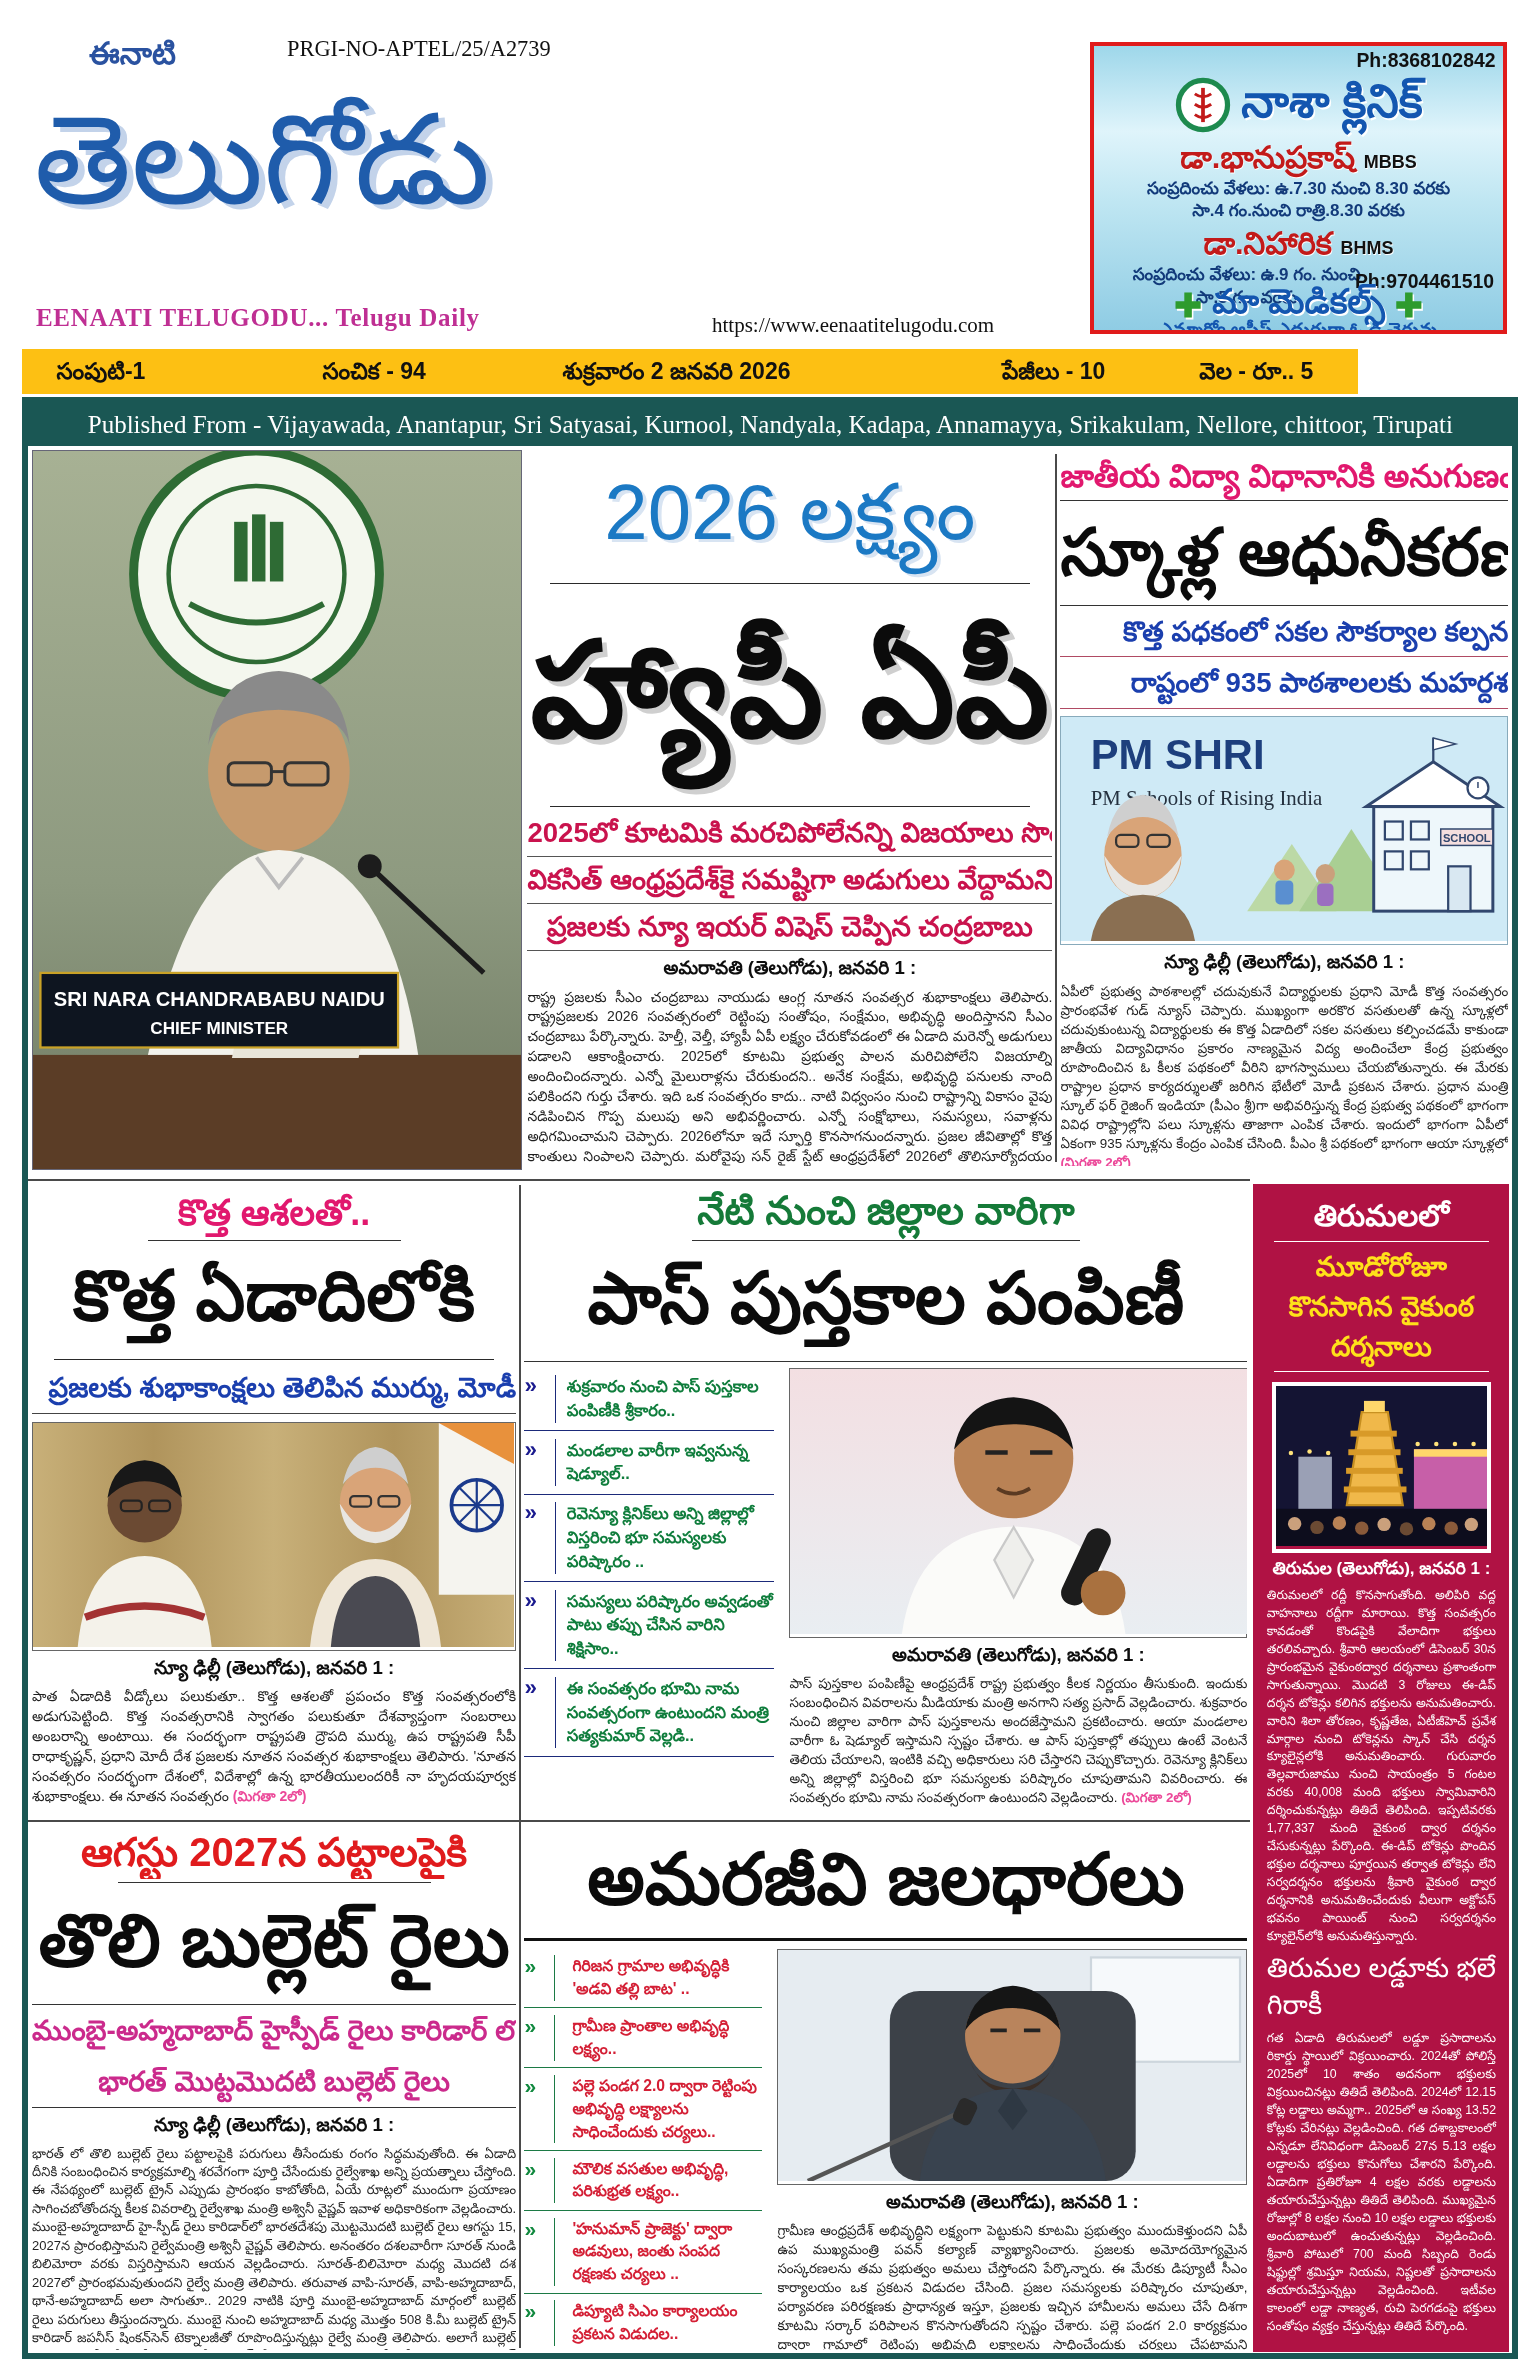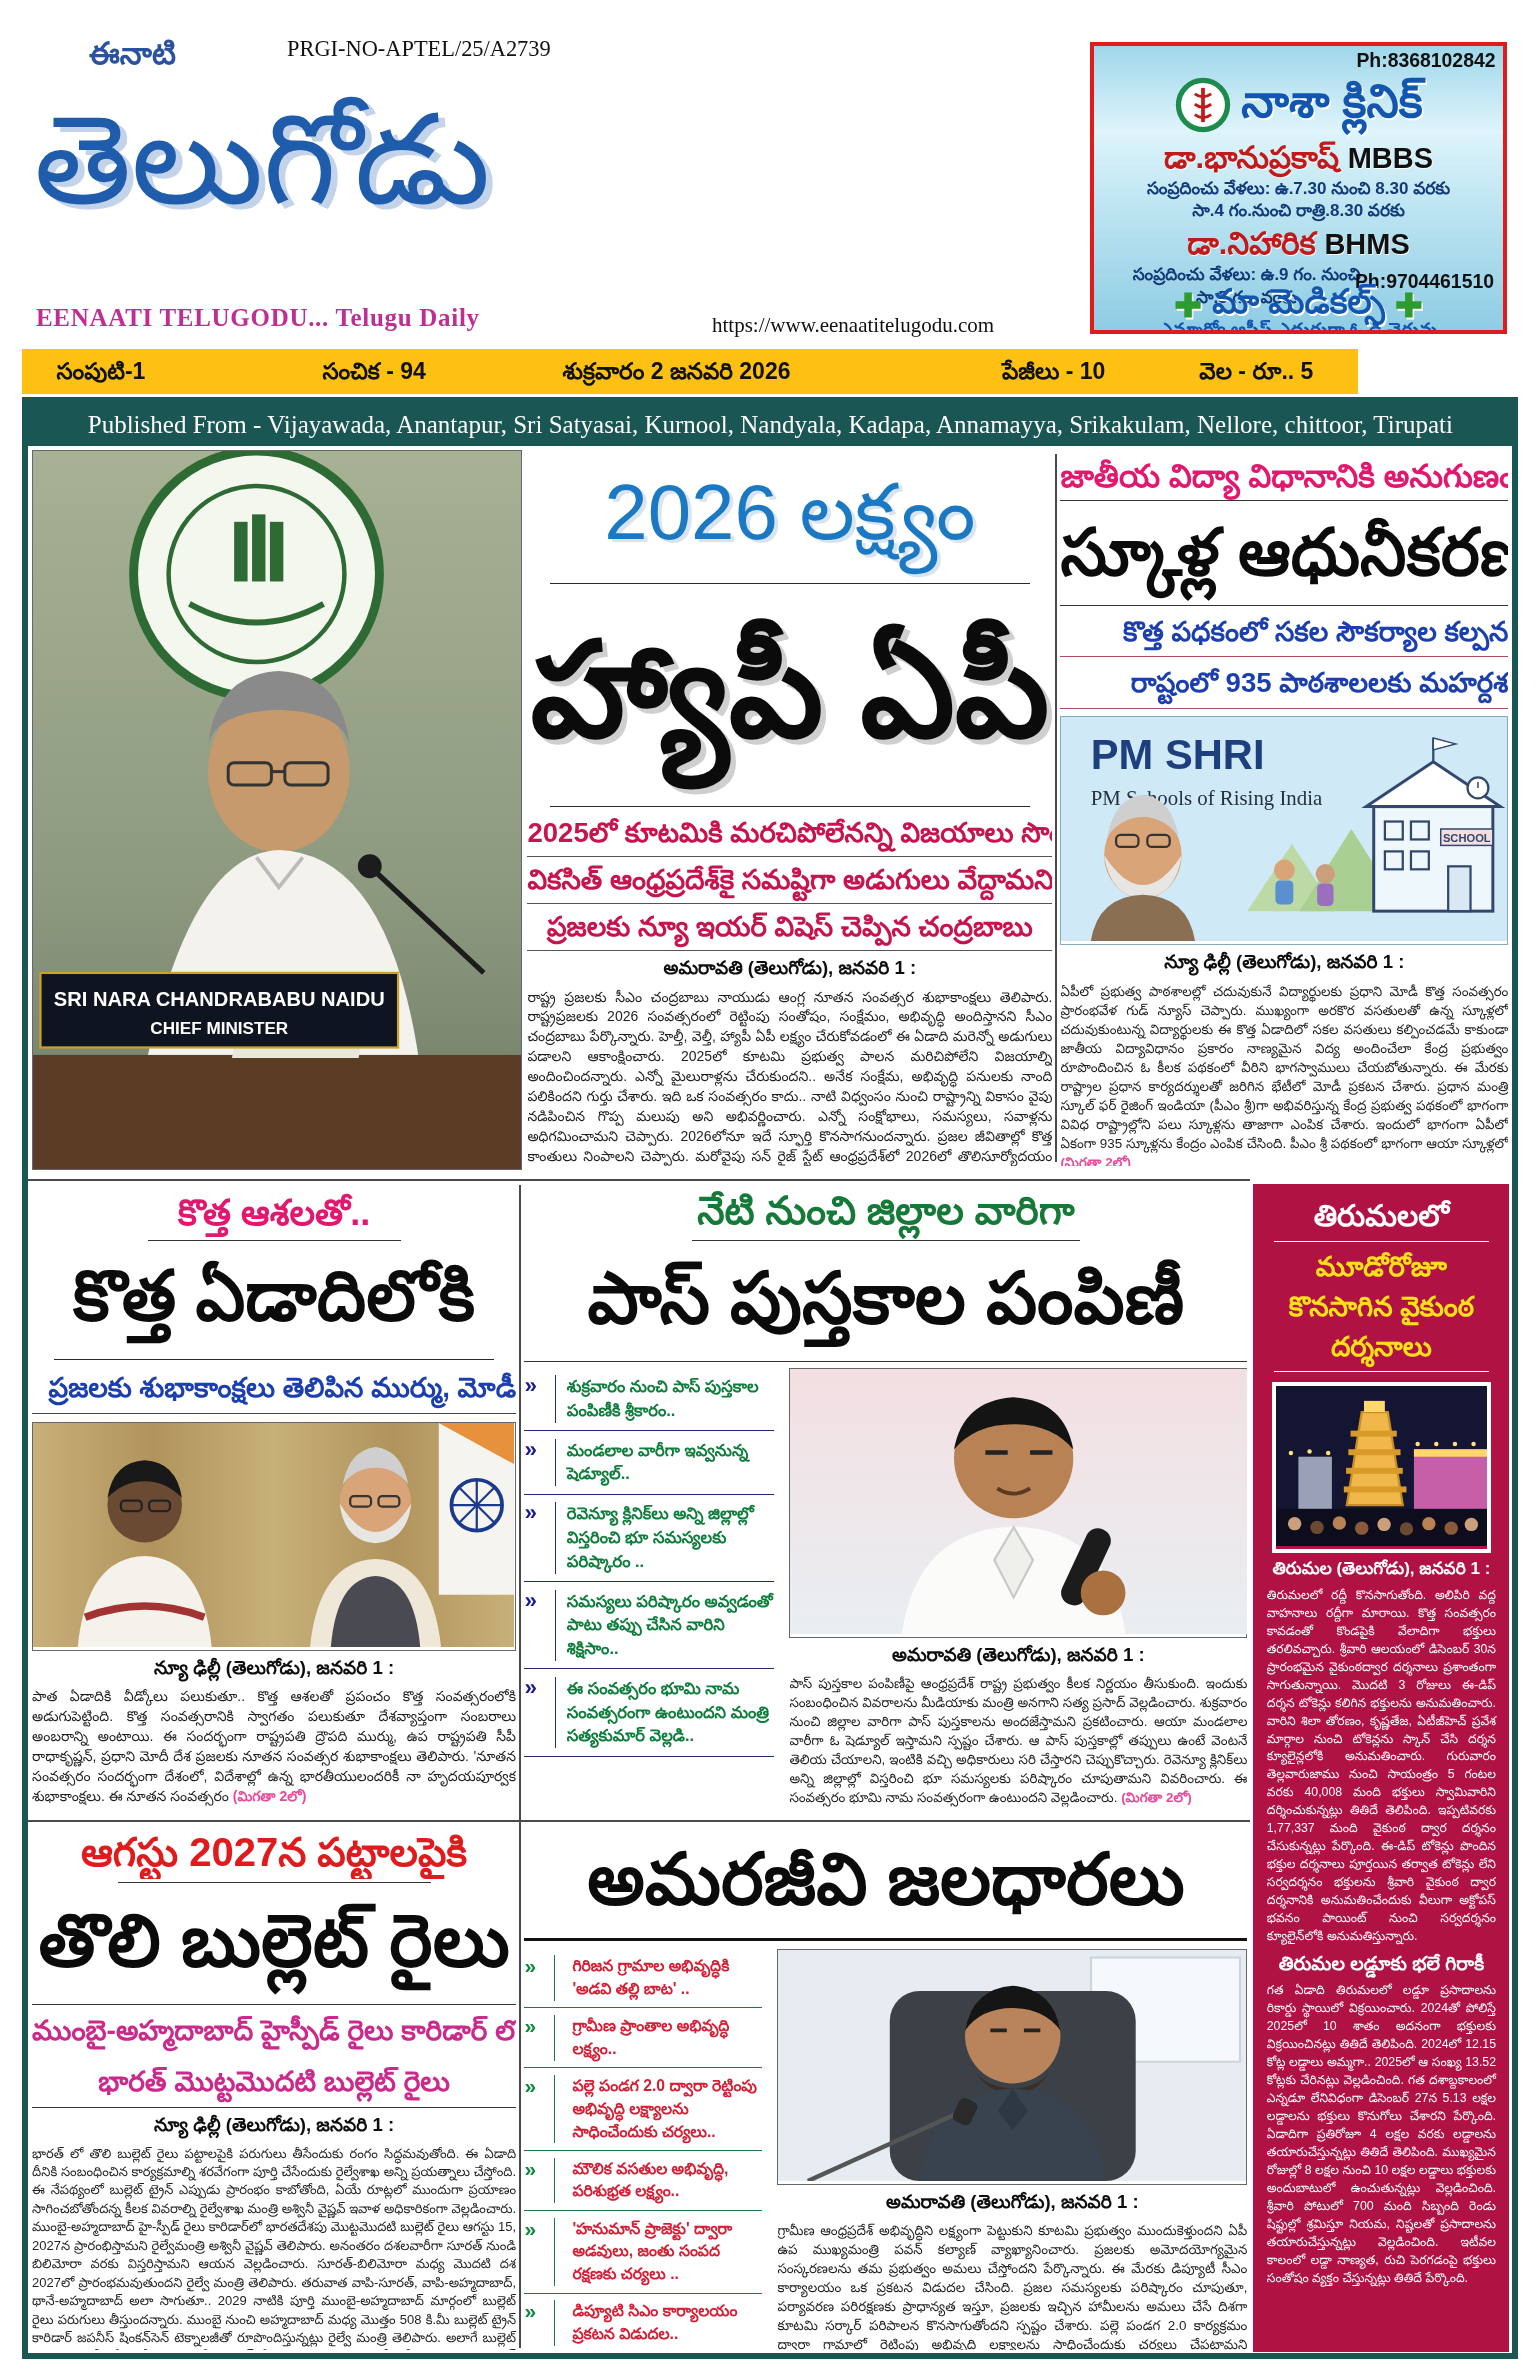--- a/index.html
+++ b/index.html
@@ -12,21 +12,21 @@
   .masthead-tagline{position:absolute;left:36px;top:304px;font-family:"Liberation Serif",serif;font-weight:bold;font-size:25px;color:#bf2f93;letter-spacing:0.7px;}
   .masthead-site{position:absolute;left:712px;top:313px;font-family:"Liberation Serif",serif;font-size:21px;color:#111;}
 
   
   .adbox{position:absolute;left:1090px;top:42px;width:417px;height:292px;border:4.5px solid #e01b1b;box-sizing:border-box;
          background:linear-gradient(180deg,#9ed7ea 0%,#dff4fb 30%,#bfe6f2 55%,#8fcce4 100%);overflow:hidden;text-align:center;}
   .ad-phone-top{position:absolute;right:7.5px;top:3px;font-weight:bold;font-size:19.4px;color:#111;}
   .ad-clinic-row{position:absolute;left:0;top:28px;width:100%;display:flex;align-items:center;justify-content:center;gap:9px;}
   .ad-clinic-name{font-size:46px;font-weight:bold;color:#1356b0;text-shadow:1.5px 1.5px 0 #fff;}
   .ad-doc1{position:absolute;left:0;top:94px;width:100%;font-size:31px;font-weight:bold;color:#c21a1a;text-shadow:0.7px 0.7px 0 #fff;}
-  .ad-deg{font-size:29px;color:#111;font-weight:bold;}
+  .ad-deg{font-size:18px;color:#111;font-weight:bold;}
   .ad-small{position:absolute;left:0;width:100%;font-size:17px;font-weight:bold;color:#123a7a;}
   .ad-doc2{position:absolute;left:0;top:180px;width:100%;font-size:31px;font-weight:bold;color:#c21a1a;text-shadow:0.7px 0.7px 0 #fff;}
   .ad-phone-bot{position:absolute;right:9px;top:224px;font-weight:bold;font-size:19.4px;color:#111;}
   .ad-medicals{position:absolute;left:0;top:236px;width:100%;display:flex;justify-content:center;align-items:center;gap:10.4px;font-size:34px;font-weight:bold;color:#1356b0;text-shadow:1.5px 1.5px 0 #fff;}
   .ad-plus{color:#2e9b2e;font-size:33px;font-weight:bold;}
   .ad-address{position:absolute;left:0;top:273px;width:100%;font-size:18.6px;font-weight:bold;color:#1356b0;}
 
   
   .infobar{position:absolute;left:22.4px;top:349px;width:1336px;height:45px;background:#fdc013;}
   .infobar span{position:absolute;top:9px;font-size:23px;font-weight:bold;color:#111;}
@@ -84,21 +84,21 @@
 
   
   #tirumala{position:absolute;left:1225px;top:738px;width:256px;height:1169px;background:#b01244;color:#fff;box-sizing:border-box;padding:12px 13.4px;overflow:hidden;}
   #tirumala .kicker{font-size:30px;font-weight:bold;text-align:center;line-height:1.35;}
   #tirumala .headline{font-size:55px;font-weight:bold;text-align:center;line-height:1.5;white-space:nowrap;overflow:hidden;height:88px;}
   #tirumala .wrule{border:none;border-top:1.5px solid #fff;margin:4.5px 7.5px;}
   #tirumala .sub{color:#ffe11a;font-weight:bold;font-size:27.6px;line-height:1.45;text-align:center;}
   .t-photo{display:block;border:4.5px solid #fff;margin:10.4px auto 6px;}
   #tirumala .dateline{color:#fff;font-size:17px;}
   #tirumala .body{color:#fff;font-size:12.3px;line-height:1.46;}
-  #tirumala .subhead{font-size:19px;font-weight:bold;margin:7.5px 0 3px;text-align:center;}
+  #tirumala .subhead{font-size:27px;font-weight:normal;margin:7.5px 0 3px;}
 
   
   #bullettrain{position:absolute;left:3.7px;top:1379px;width:484px;height:525px;overflow:hidden;}
   #bullettrain .kicker{color:#e01b1d;font-size:40px;font-weight:bold;text-align:center;line-height:1.35;white-space:nowrap;overflow:hidden;}
   #bullettrain .krule{border:none;border-top:1.5px solid #333;width:313px;margin:3px auto;}
   #bullettrain .headline{color:#0b0b0b;font-size:73px;line-height:1.5;font-weight:bold;text-align:center;white-space:nowrap;overflow:hidden;height:118px;border-bottom:1.5px solid #333;}
   .sub-mag{color:#cb2a8c;font-weight:bold;font-size:28px;line-height:1.5;text-align:center;padding:4.5px 0;white-space:nowrap;overflow:hidden;}
   #bullettrain .sub2{border-bottom:1.5px solid #333;}
   #bullettrain .body{height:246px;overflow:hidden;font-size:13px;}
 

